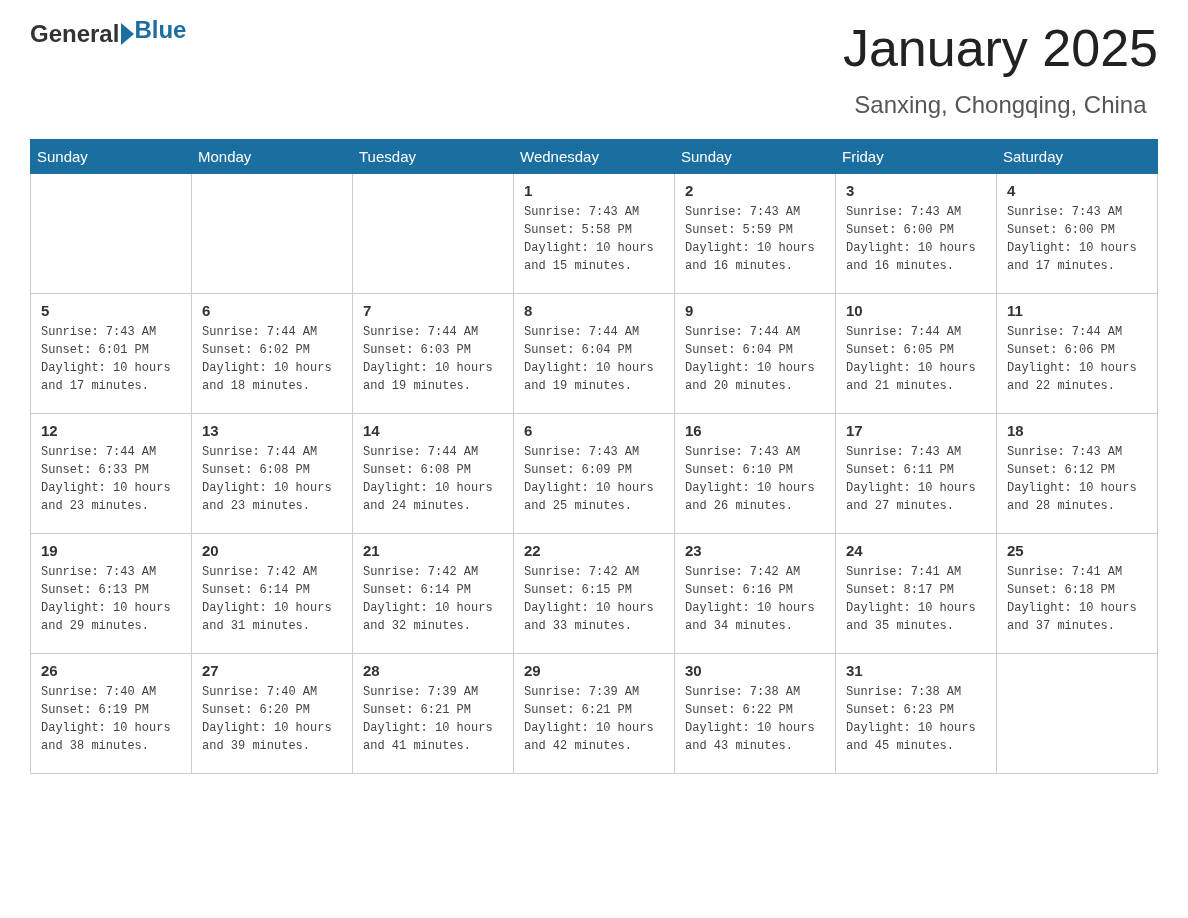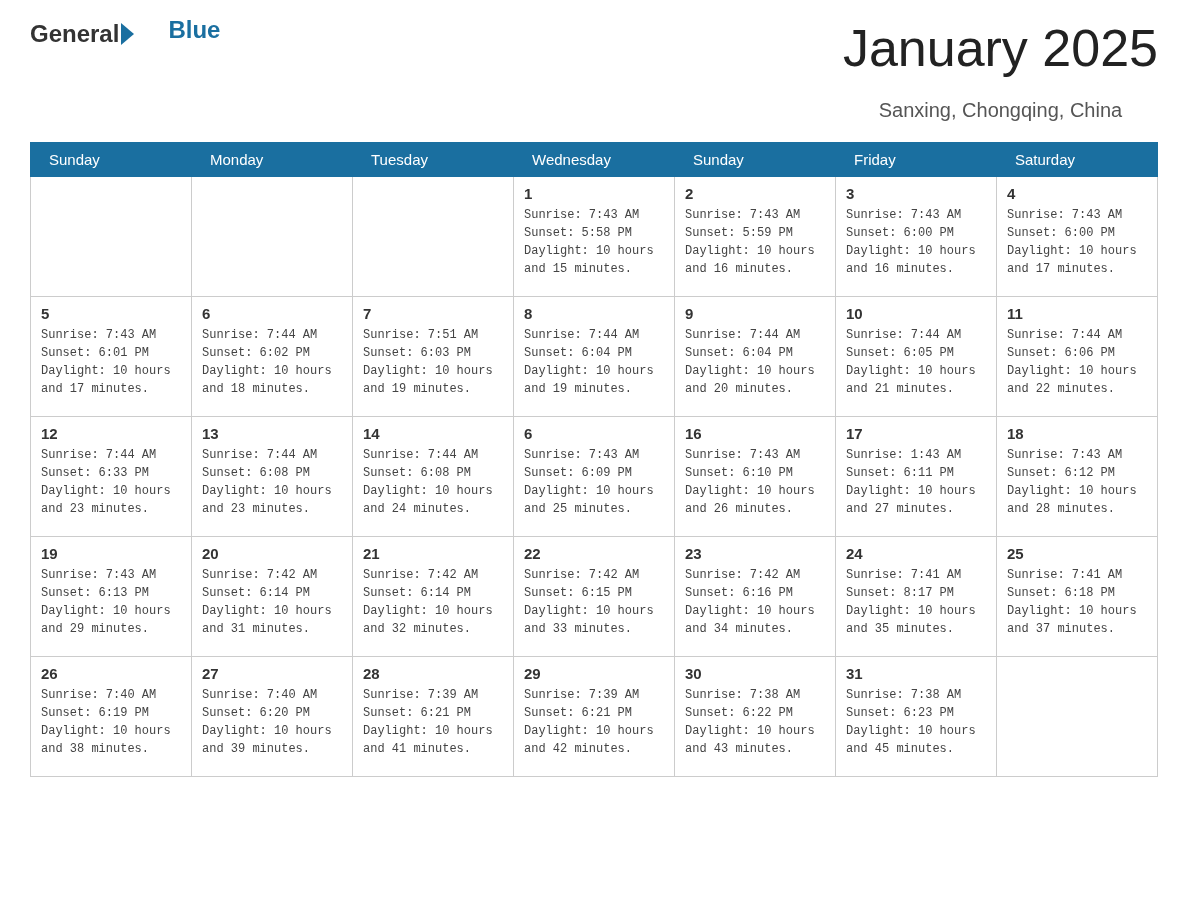--- a/index.html
+++ b/index.html
@@ -19,37 +19,37 @@
     .title-section {
       text-align: center;
     }
     .month-title {
       font-size: 52px;
       font-weight: 300;
       color: #222;
       line-height: 1.1;
     }
     .location {
-      font-size: 20px;
+      font-size: 24px;
       color: #555;
-      margin-top: 22px;
+      margin-top: 14px;
     }
     .calendar {
       width: 100%;
       border-collapse: collapse;
       border: 1px solid #ccc;
     }
     .calendar thead tr {
       background-color: #1a6fa0;
     }
     .calendar thead th {
       color: #fff;
       font-size: 15px;
       font-weight: normal;
-      padding: 8px 18px;
+      padding: 8px 6px;
       text-align: left;
       border: 1px solid #1a6fa0;
     }
     .calendar tbody td {
       vertical-align: top;
       width: 14.28%;
       padding: 8px 10px;
       border: 1px solid #ccc;
       font-size: 12.5px;
       color: #333;
@@ -90,21 +90,20 @@
       border-style: solid;
       border-width: 11px 0 11px 13px;
       border-color: transparent transparent transparent #1a6fa0;
       margin-left: 2px;
       margin-top: -1px;
     }
     .logo-text-blue {
       font-size: 24px;
       font-weight: bold;
       color: #1a6fa0;
-      margin-left: 34px;
       margin-top: -4px;
     }
   </style>
 </head>
 <body>
 
 <div class="header">
   <div class="logo-container">
     <div class="logo-line1">
       <span class="logo-text-general">General</span>
@@ -174,21 +173,21 @@
         </td>
         <td>
           <span class="day-number">6</span>
           <div class="day-info">Sunrise: 7:44 AM
 Sunset: 6:02 PM
 Daylight: 10 hours
 and 18 minutes.</div>
         </td>
         <td>
           <span class="day-number">7</span>
-          <div class="day-info">Sunrise: 7:51 AM
+          <div class="day-info">Sunrise: 7:44 AM
 Sunset: 6:03 PM
 Daylight: 10 hours
 and 19 minutes.</div>
         </td>
         <td>
           <span class="day-number">8</span>
           <div class="day-info">Sunrise: 7:44 AM
 Sunset: 6:04 PM
 Daylight: 10 hours
 and 19 minutes.</div>
@@ -246,21 +245,21 @@
         </td>
         <td>
           <span class="day-number">16</span>
           <div class="day-info">Sunrise: 7:43 AM
 Sunset: 6:10 PM
 Daylight: 10 hours
 and 26 minutes.</div>
         </td>
         <td>
           <span class="day-number">17</span>
-          <div class="day-info">Sunrise: 1:43 AM
+          <div class="day-info">Sunrise: 7:43 AM
 Sunset: 6:11 PM
 Daylight: 10 hours
 and 27 minutes.</div>
         </td>
         <td>
           <span class="day-number">18</span>
           <div class="day-info">Sunrise: 7:43 AM
 Sunset: 6:12 PM
 Daylight: 10 hours
 and 28 minutes.</div>

